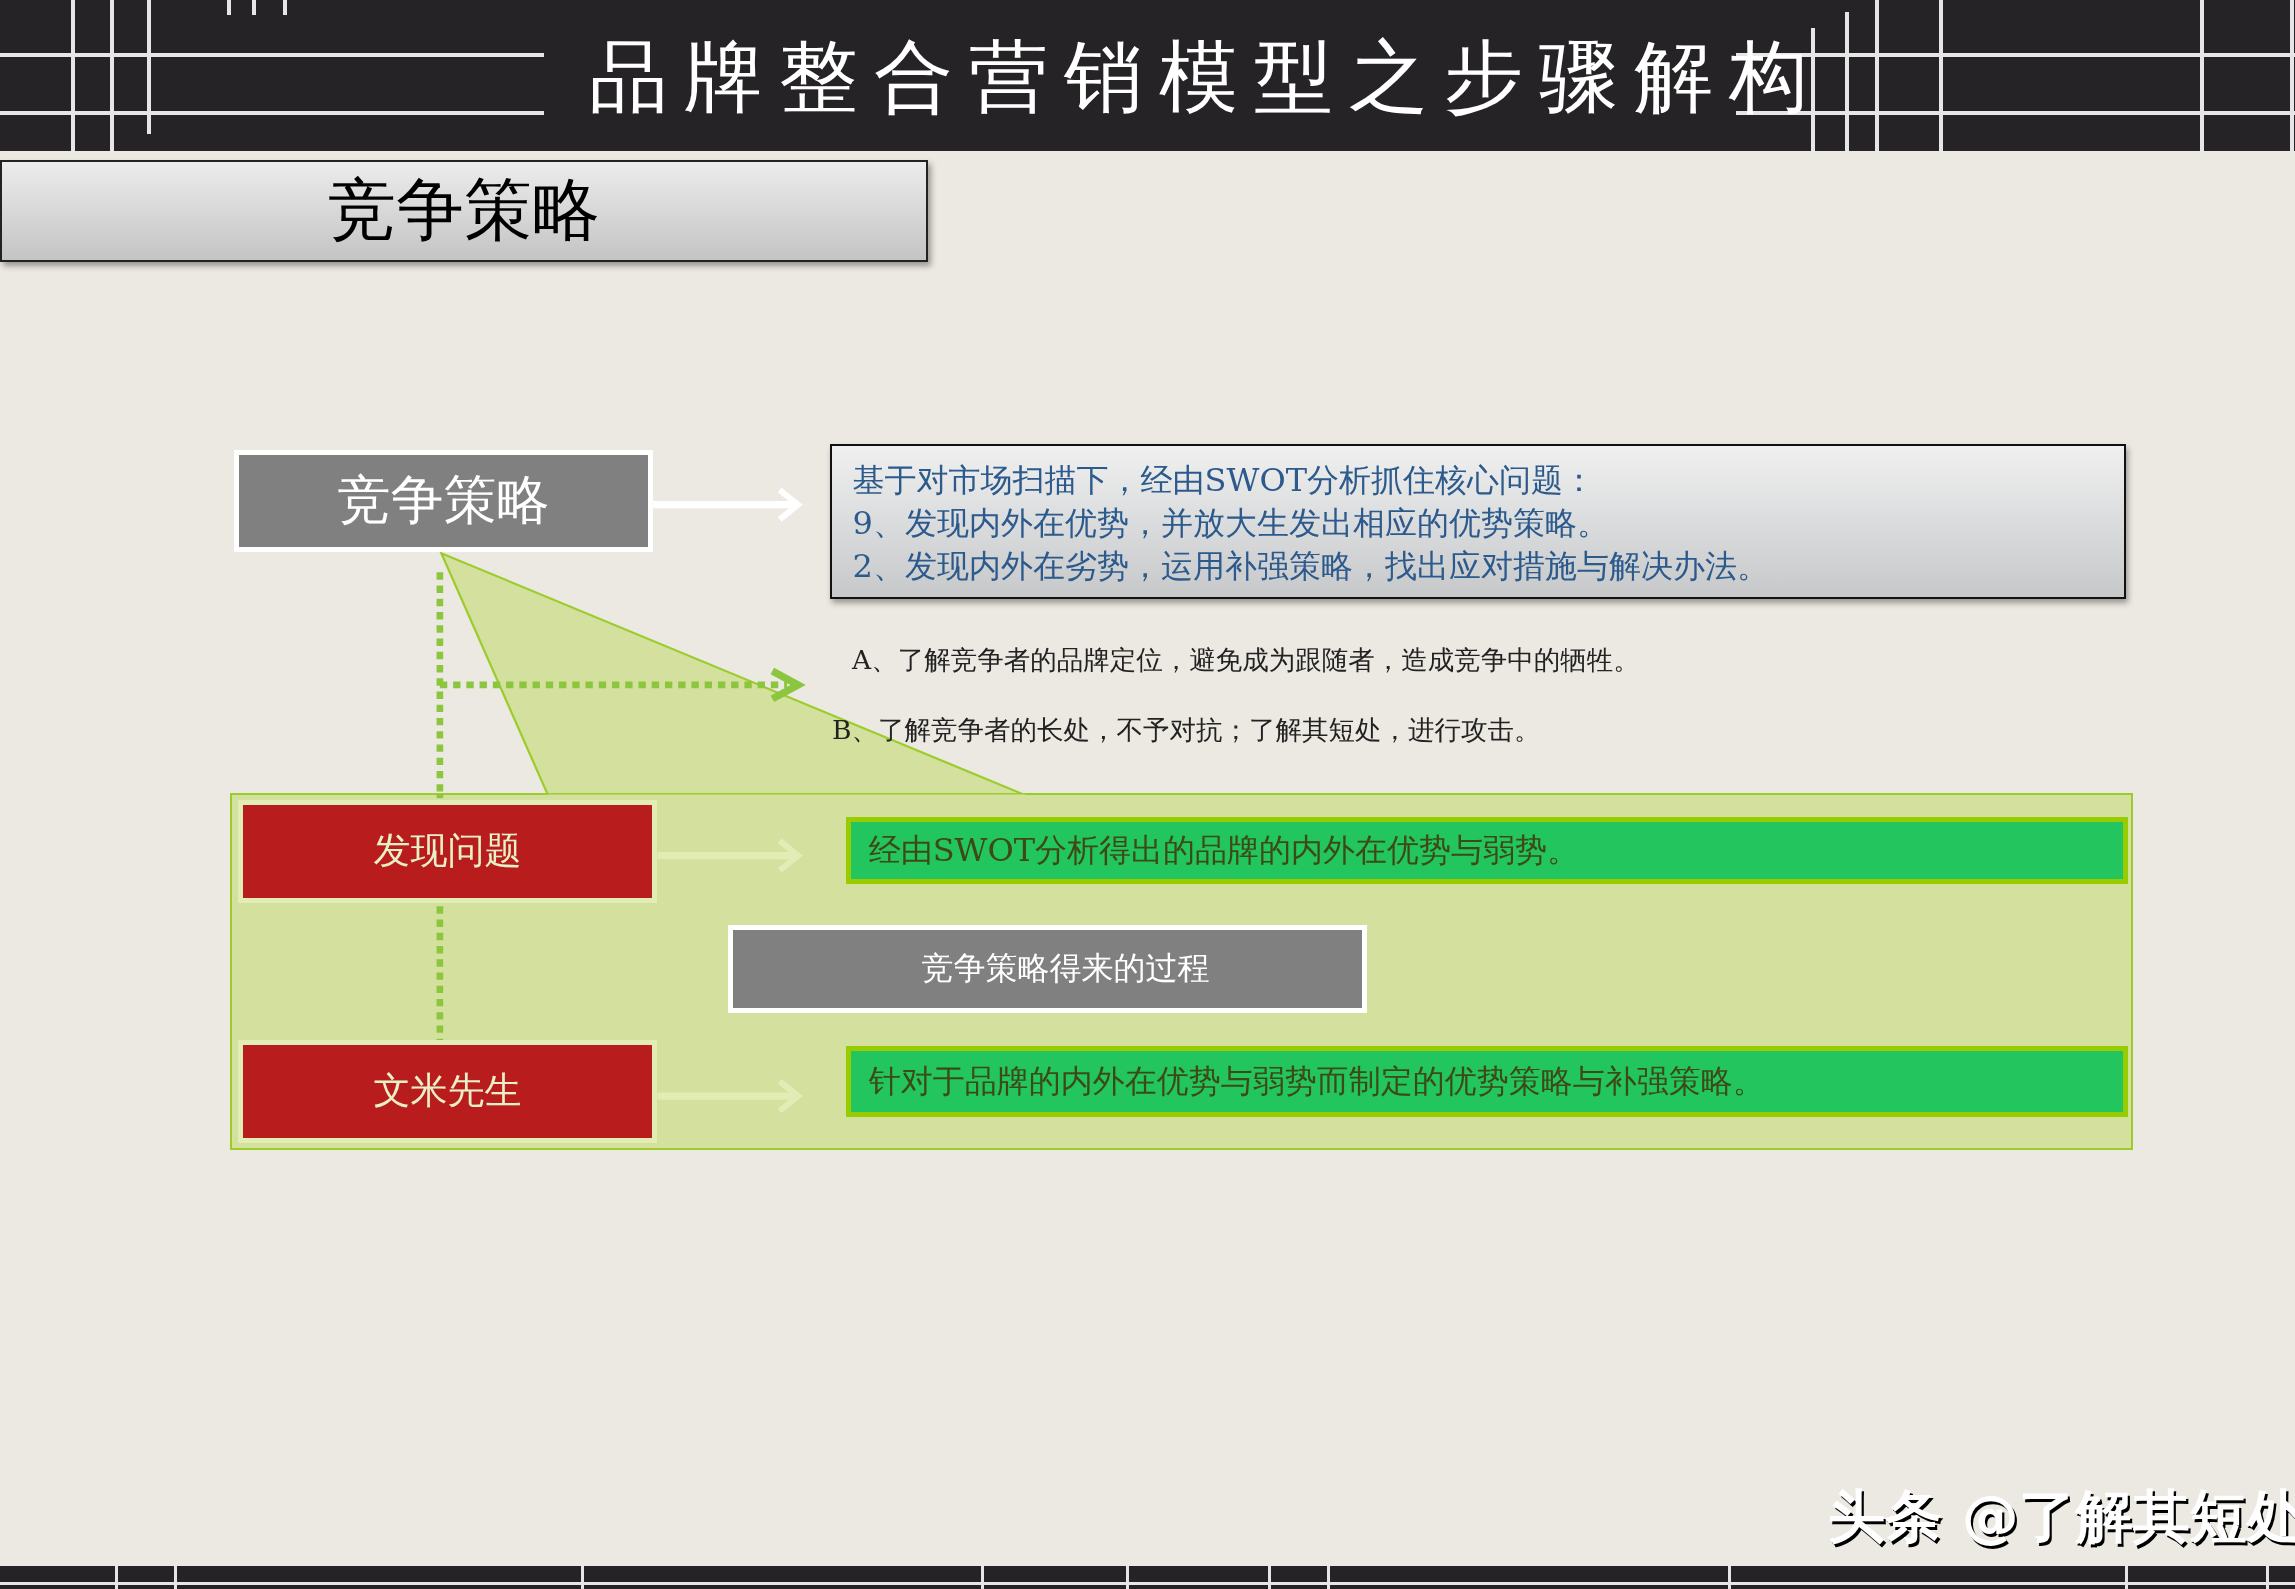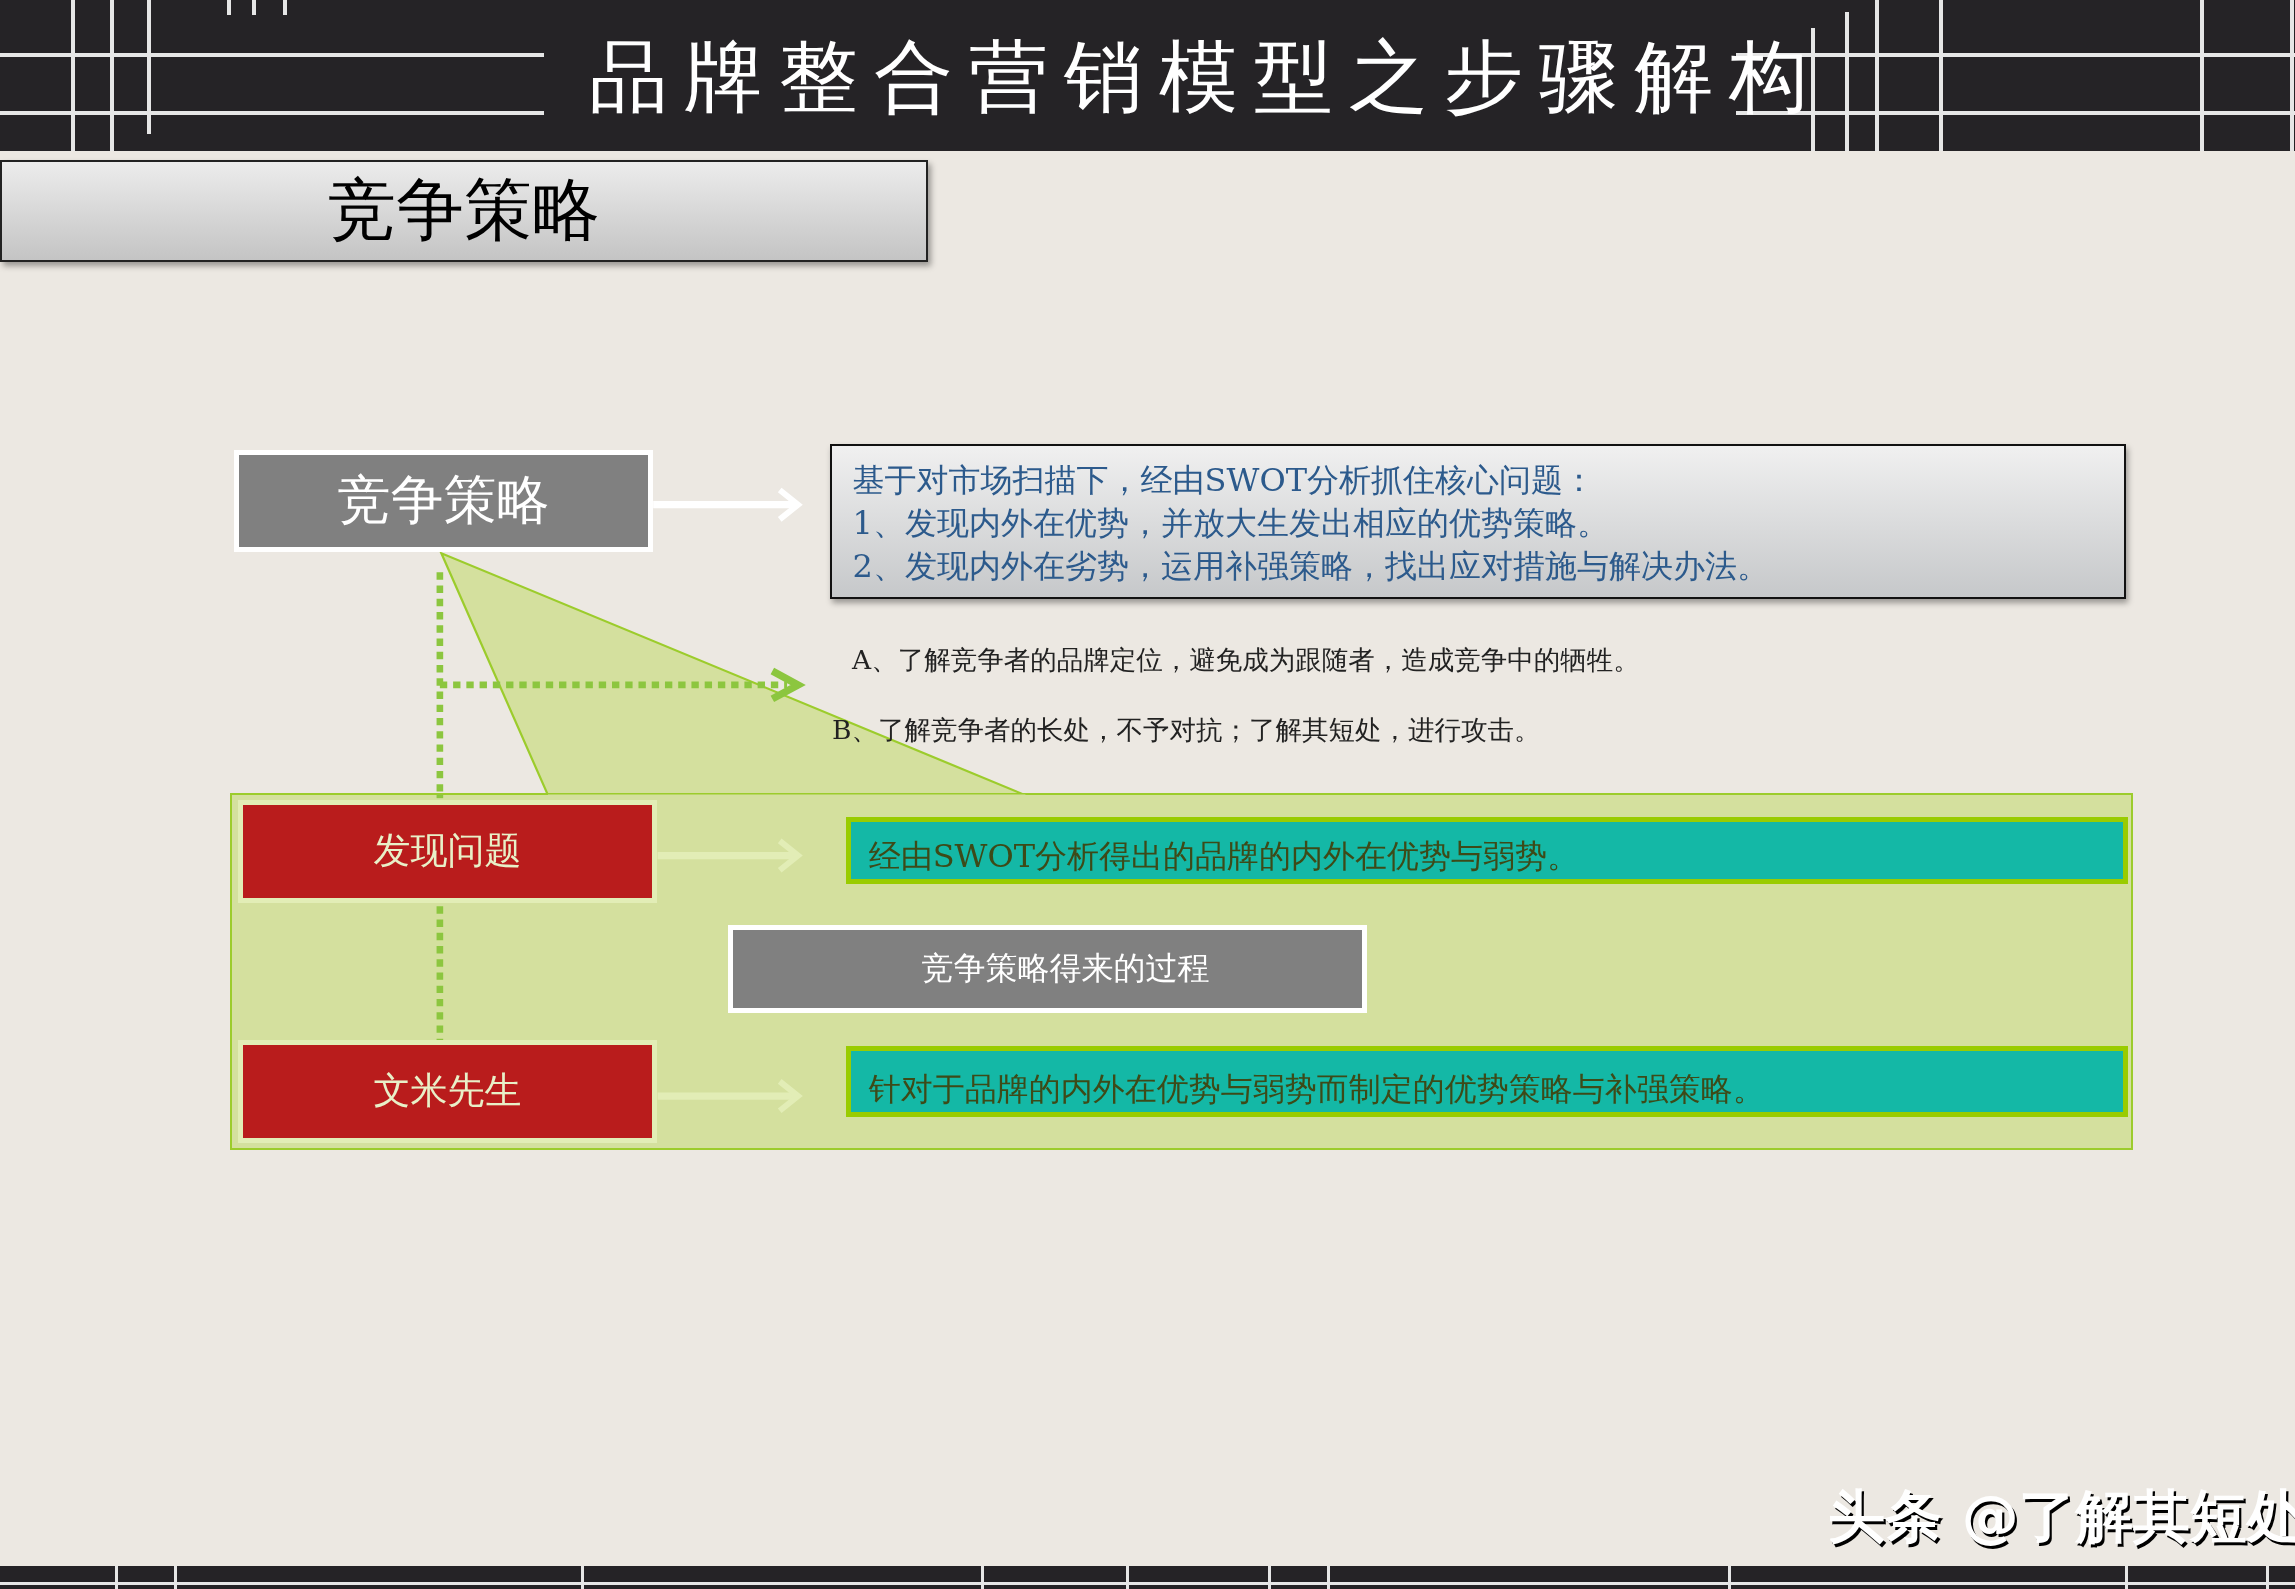--- a/index.html
+++ b/index.html
@@ -19,22 +19,22 @@
     font-family:"DejaVu Sans","Liberation Sans",sans-serif; font-size:68px; line-height:96px; color:#000; }
   .graybox { background:#808080; border:5.9px solid #fff; color:#fff; text-align:center; }
   .oliveb { background:#b91c1c; border:5.9px solid #e2edb6; color:#e8f0c8; text-align:center; }
   .bluebox { left:830px; top:444px; width:1296px; height:155px;
     background:linear-gradient(#f0f0f0,#c6c8ca); border:2.2px solid #111;
     box-shadow:2.2px 4.4px 5.9px rgba(0,0,0,.35); color:#2c5a8c; font-size:32px;
     line-height:43px; padding:13.2px 20.6px; }
   .plain { color:#222; font-size:26.5px; white-space:nowrap; }
   .panel { left:230px; top:793px; width:1903px; height:357px;
     background:#d4e09e; border:2.2px solid #9ccc2c; }
-  .greenbox { background:#14b8a6; border:5.9px solid #99cc00; color:#3d4a18;
-    font-size:32px; padding-left:17.7px; display:flex; align-items:flex-end; }
+  .greenbox { background:#22c55e; border:5.9px solid #99cc00; color:#3d4a18;
+    font-size:32px; padding-left:17.7px; display:flex; align-items:center; }
 </style>
 </head>
 <body>
 
 <div class="abs topband">
   <div class="hline" style="left:0;top:53px;width:544px;"></div>
   <div class="hline" style="left:0;top:111px;width:544px;"></div>
   <div class="vline" style="left:71px;top:0;height:151px;"></div>
   <div class="vline" style="left:110px;top:0;height:151px;"></div>
   <div class="vline" style="left:147px;top:0;height:134px;"></div>
@@ -83,21 +83,21 @@
   <g>
     <line x1="894" y1="1490" x2="1080" y2="1490" stroke="#e2edb6" stroke-width="10"></line>
     <polyline points="1060,1470 1085,1490 1060,1510" fill="none" stroke="#e2edb6" stroke-width="8"></polyline>
   </g>
 </svg>
 
 <div class="abs graybox" style="left:234px;top:450px;width:419px;height:102px;font-size:53px;line-height:90px;">竞争策略</div>
 
 <div class="abs bluebox">
   <div>基于对市场扫描下，经由SWOT分析抓住核心问题：</div>
-  <div>1、发现内外在优势，并放大生发出相应的优势策略。</div>
+  <div>9、发现内外在优势，并放大生发出相应的优势策略。</div>
   <div>2、发现内外在劣势，运用补强策略，找出应对措施与解决办法。</div>
 </div>
 
 <div class="abs plain" style="left:852px;top:642px;text-align:right;">A、了解竞争者的品牌定位，避免成为跟随者，造成竞争中的牺牲。</div>
 <div class="abs plain" style="left:816px;top:712px;margin-left:16px;">B、了解竞争者的长处，不予对抗；了解其短处，进行攻击。</div>
 
 <div class="abs oliveb" style="left:238px;top:800px;width:419px;height:103px;font-size:37px;line-height:91px;">发现问题</div>
 <div class="abs greenbox" style="left:846px;top:817px;width:1282px;height:67px;">
   <span>经由SWOT分析得出的品牌的内外在优势与弱势。</span>
 </div>

